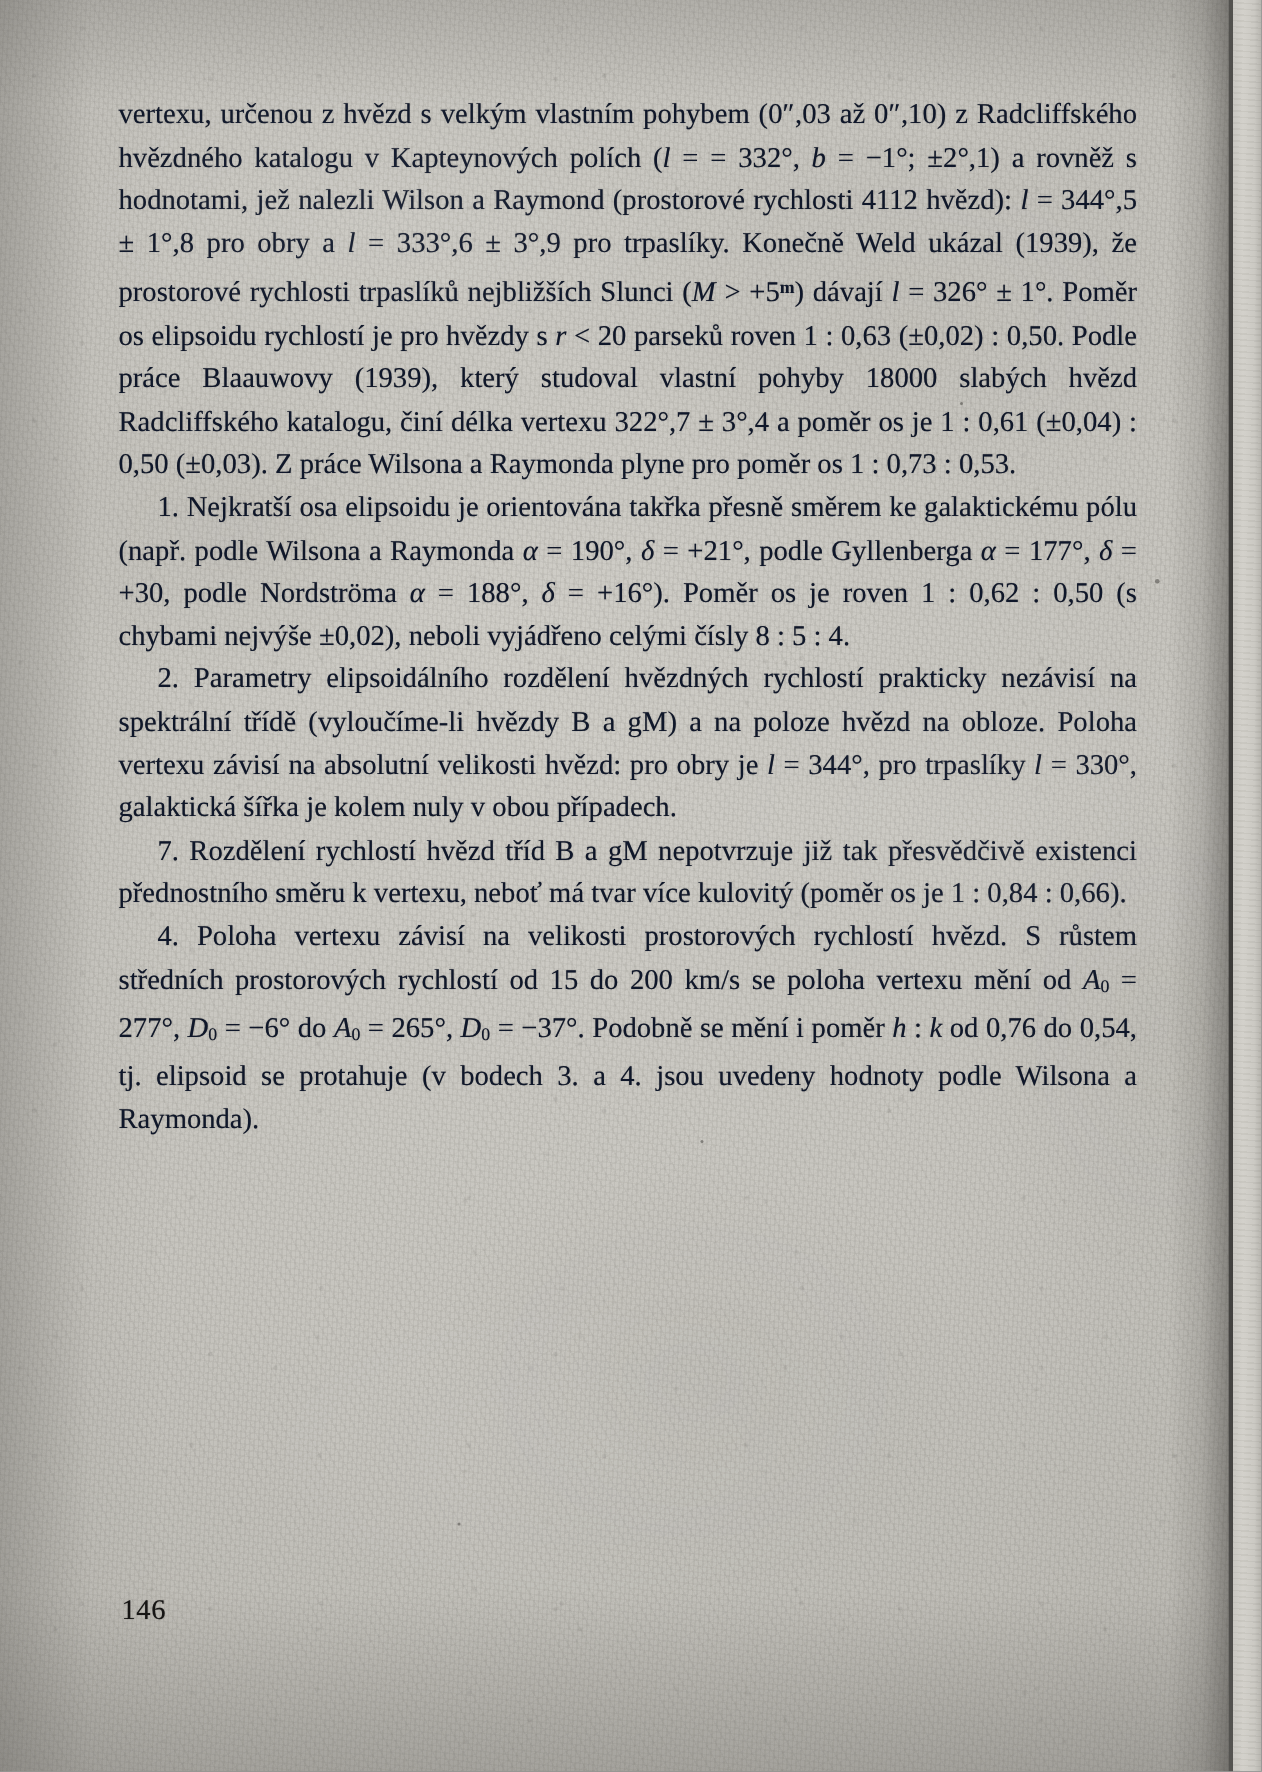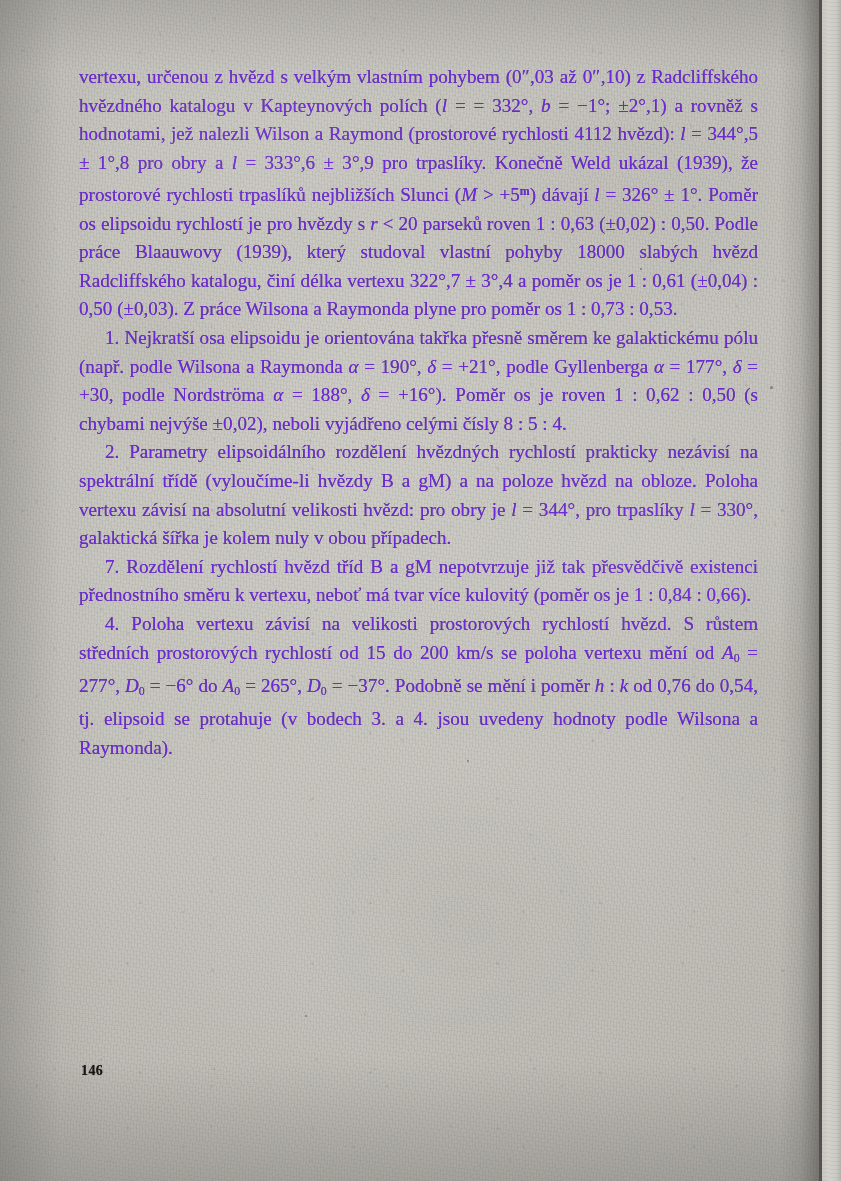--- a/index.html
+++ b/index.html
@@ -110,21 +110,21 @@
     mix-blend-mode: multiply;
     background-image: repeating-linear-gradient(4deg, rgba(120,118,112,0.18) 0 1px, rgba(0,0,0,0) 1px 4px);
   }
 
   
   .text-block {
     position: absolute;
     left: 79px;
     top: 63px;
     width: 679px;
-    color: #6d28d9;
+    color: #0f172a;
     font-size: 19.1px;
     line-height: 28.6px;
     text-align: justify;
     text-justify: inter-word;
   }
   .para {
     margin: 0;
     text-indent: 26px;
     text-align: justify;
     text-shadow: 0 0 0.6px rgba(25,24,22,0.55);
@@ -159,22 +159,22 @@
       radial-gradient(ellipse 280px 120px at 30% 12%, rgba(255,255,255,0.55), rgba(0,0,0,0) 72%),
       radial-gradient(ellipse 240px 160px at 78% 47%, rgba(255,255,255,0.45), rgba(0,0,0,0) 72%),
       radial-gradient(ellipse 300px 140px at 46% 82%, rgba(255,255,255,0.40), rgba(0,0,0,0) 72%);
   }
 
   
   .folio {
     position: absolute;
     left: 81px;
     top: 1063px;
-    font-size: 14px;
-    font-weight: 700;
+    font-size: 19px;
+    font-weight: 400;
     color: #17161 5;
     color: #161514;
     letter-spacing: 0.4px;
     text-shadow: 0 0 0.7px rgba(25,24,22,0.6);
   }
 
   
   .speck { position: absolute; background: #4a4845; border-radius: 50%; opacity: 0.55; }
 </style>
 </head>

